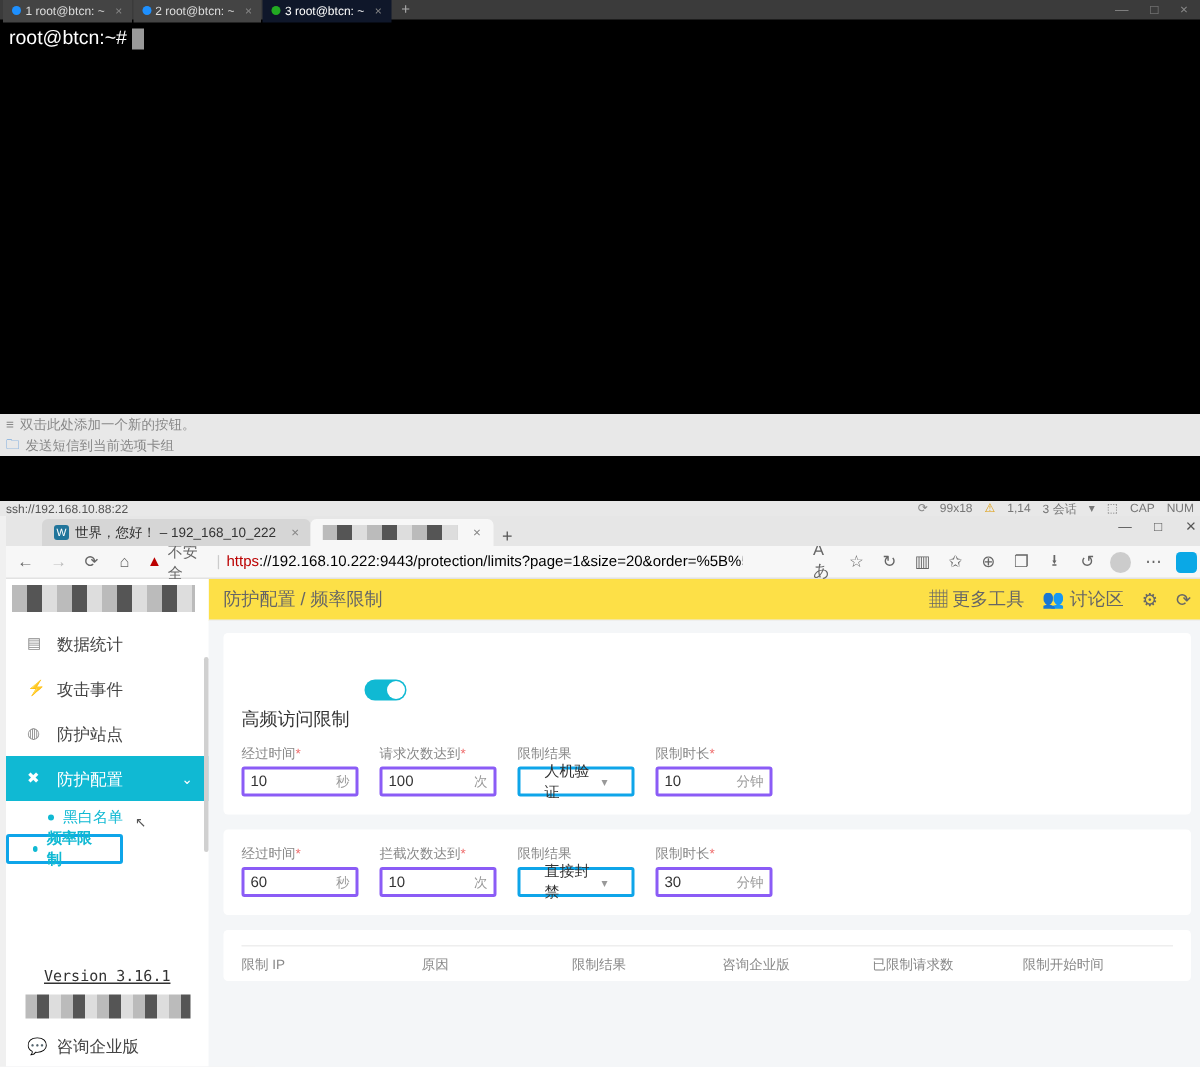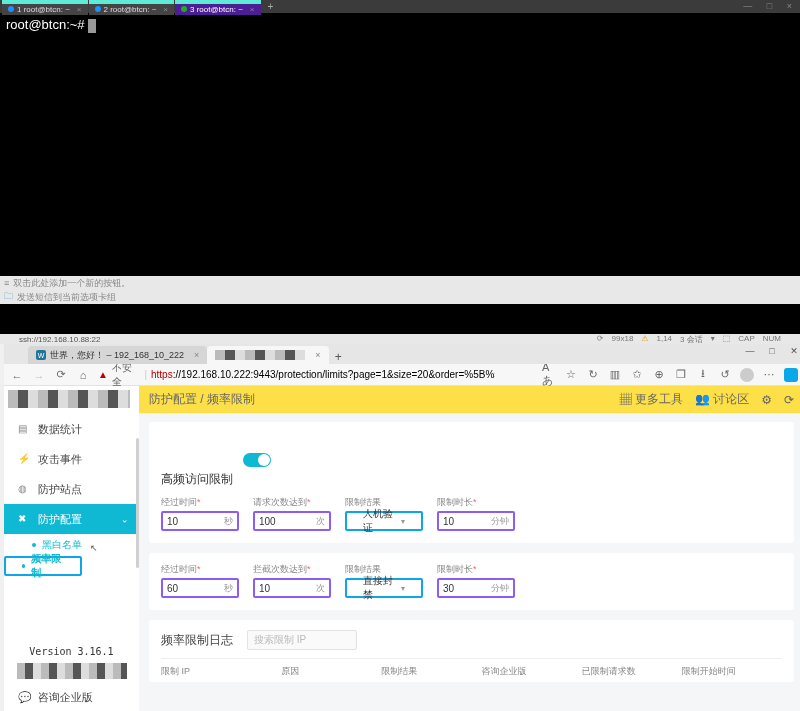--- a/index.html
+++ b/index.html
@@ -1,32 +1,32 @@
 <!DOCTYPE html>
 <html><head>
 <meta charset="utf-8">
 <style>
 * { box-sizing: border-box; margin: 0; padding: 0; font-family: "Microsoft YaHei", Arial, sans-serif; }
 body { background: #f0f0f0; width: 800px; height: 711px; overflow: hidden; font-size: 11px; }
 
 
 .term-window { width: 800px; height: 344px; background: #000; position: relative; }
 .term-tabbar { height: 13px; background: #3b3b3b; display: flex; align-items: center; padding-left: 2px; }
-.term-tab { height: 16px; padding: 0 6px; font-size: 8px; color: #ddd; display: flex; align-items: center; gap: 3px; background: #444; margin-right: 1px; border-top: 5px solid #5eead4; }
-.term-tab.active { background: #4c1d95; color: #fff; }
+.term-tab { height: 16px; padding: 0 6px; font-size: 8px; color: #ddd; display: flex; align-items: center; gap: 3px; background: #444; margin-right: 1px; border-top: 1px solid #5eead4; }
+.term-tab.active { background: #0f172a; color: #fff; }
 .term-tab .dot { width: 6px; height: 6px; border-radius: 50%; background: #1e90ff; display:inline-block; }
 .term-tab .dotg { width: 6px; height: 6px; border-radius: 50%; background: #2a2; display:inline-block; }
 .term-tab .x { color:#888; margin-left:4px; font-size:8px;}
 .term-plus { color:#aaa; font-size:10px; padding:0 6px;}
 .term-sysbtns { position:absolute; right:2px; top:1px; color:#888; font-size:9px; letter-spacing:6px;}
 .term-body { font-family: "Consolas","Courier New",monospace; color:#fff; font-size:13px; padding:4px 6px; }
 .prompt-cursor { display:inline-block; width:8px; height:14px; background:#fff; opacity:.6; vertical-align:text-bottom;}
 .term-hintbar { position:absolute; left:0; bottom:40px; right:0; }
 .term-hint { height:14px; font-size:9px; color:#888; background:#e8e8e8; padding-left:4px; display:flex; align-items:center; gap:4px;}
-.term-status { position:absolute; bottom:0; left:0; right:0; height:10px; background:#e8e8e8; font-size:8px; color:#555; display:flex; align-items:center; padding:0 19px;}
+.term-status { position:absolute; bottom:0; left:0; right:0; height:10px; background:#e8e8e8; font-size:8px; color:#555; display:flex; align-items:center; padding:0 4px;}
 .term-status .right { margin-left:auto; display:flex; gap:8px; color:#777;}
 
 
 .browser { position:absolute; top:344px; left:4px; width:800px; height:367px; background:#f7f7f7; display:flex; flex-direction:column;}
 .b-tabbar { height:20px; background:#e6e6e6; display:flex; align-items:flex-end; padding-left:10px; position:relative;}
 .b-tab { height:18px; border-radius:4px 4px 0 0; padding:0 8px; font-size:9px; display:flex; align-items:center; gap:4px; background:#d6d6d6; color:#333; }
 .b-tab.active { background:#f7f7f7; }
 .b-tab .wicon { width:10px; height:10px; background:#21759b; color:#fff; border-radius:2px; font-size:7px; display:flex; align-items:center; justify-content:center;}
 .b-tab .x { color:#888; margin-left:6px; font-size:9px;}
 .b-newtab { color:#555; font-size:12px; padding:0 6px;}
@@ -54,21 +54,21 @@
 .mitem .mi { width:12px; height:12px; display:inline-block; color:#888; font-size:10px; }
 .mitem.active { background:#10b9d3; color:#fff; position:relative;}
 .mitem.active .mi { color:#fff;}
 .mitem.active::after { content:"⌃"; position:absolute; right:10px; color:#fff; font-size:9px; transform:rotate(180deg);}
 .sub { padding:4px 0 4px 28px; font-size:10px; color:#333; display:flex; align-items:center; gap:6px; cursor:pointer;}
 .sub .bullet { width:4px; height:4px; border-radius:50%; background:#10b9d3;}
 .sub.hover { color:#10b9d3;}
 .sub.sel { color:#10b9d3; font-weight:600;}
 .sub.sel .bullet { background:#10b9d3;}
 .cursor-ic { font-size:9px; color:#555; margin-left:2px; transform:translateY(3px);}
-.version { font-family:monospace; font-size:10px; color:#333; text-align:center; padding:4px 0;}
+.version { font-family:monospace; font-size:10px; color:#333; text-align:center; padding:4px 0;text-decoration:underline;}
 .bottom-logo { margin:2px auto 4px; width:110px; height:16px; background:repeating-linear-gradient(90deg,#bbb 0 8px,#555 8px 16px,#ddd 16px 24px);}
 .consult { height:28px; display:flex; align-items:center; gap:6px; padding-left:14px; font-size:11px; color:#444;}
 .scroll-hint { position:absolute; right:0; top:52px; width:3px; height:130px; background:#d0d0d0; border-radius:2px;}
 
 .rightcol { flex:1; display:flex; flex-direction:column; overflow:hidden;}
 .toprow { height:28px; display:flex; align-items:center; padding:0 10px; color:#666; font-size:12px; border-bottom:1px solid #eee; background:#fde047;}
 .crumb a { color:#666; text-decoration:none;}
 .crumb .cur { color:#666;}
 .tools { margin-left:auto; display:flex; gap:12px; align-items:center; color:#666;}
 .content { flex:1; padding:8px 10px 0; display:flex; flex-direction:column; gap:10px; overflow:hidden;}
@@ -315,26 +315,20 @@
                 <span class="lbl">限制时长</span>
                 <div class="inp">
                   <span>30</span>
                   <span class="unit">分钟</span>
                 </div>
               </div>
           </div>
         </div>
 
         <div class="card" style="padding-bottom:4px;">
-          <div class="log-head">
-            <span class="log-title">频率限制日志</span>
-            <div class="search">
-                <span textcontent="搜索限制 IP">搜索限制 IP</span>
-              </div>
-          </div>
           <div class="table-head">
             <div class="th ip">限制 IP</div>
             <div class="th">原因</div>
             <div class="th">限制结果</div>
             <div class="th">咨询企业版</div>
             <div class="th">已限制请求数</div>
             <div class="th">限制开始时间</div>
           </div>
         </div>
       </div>

